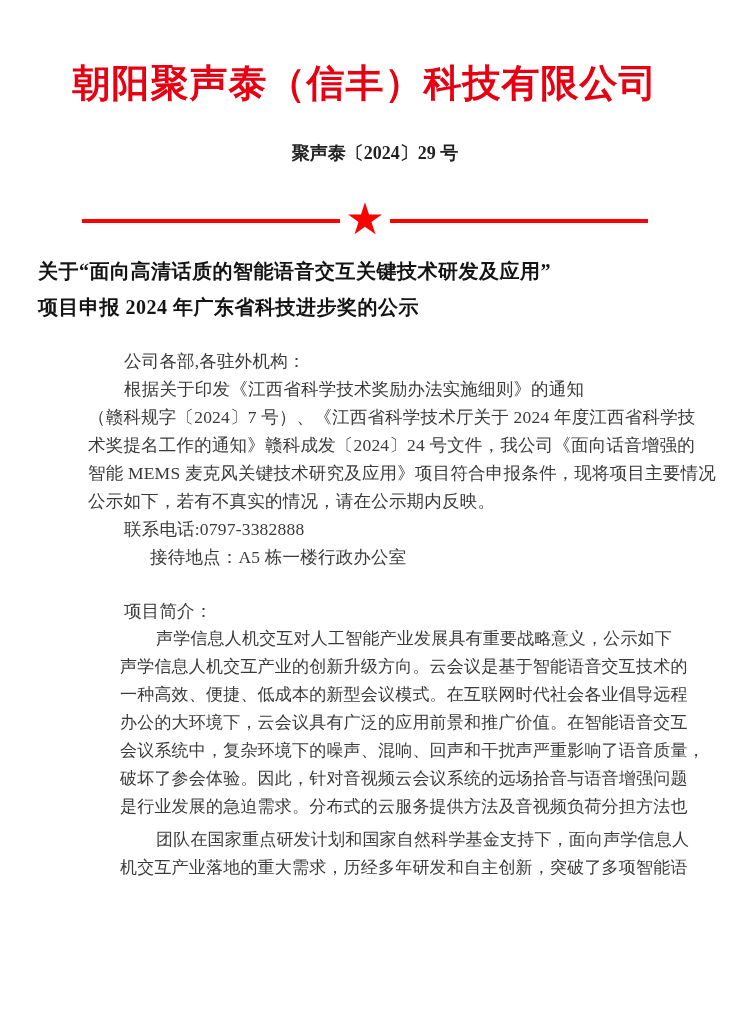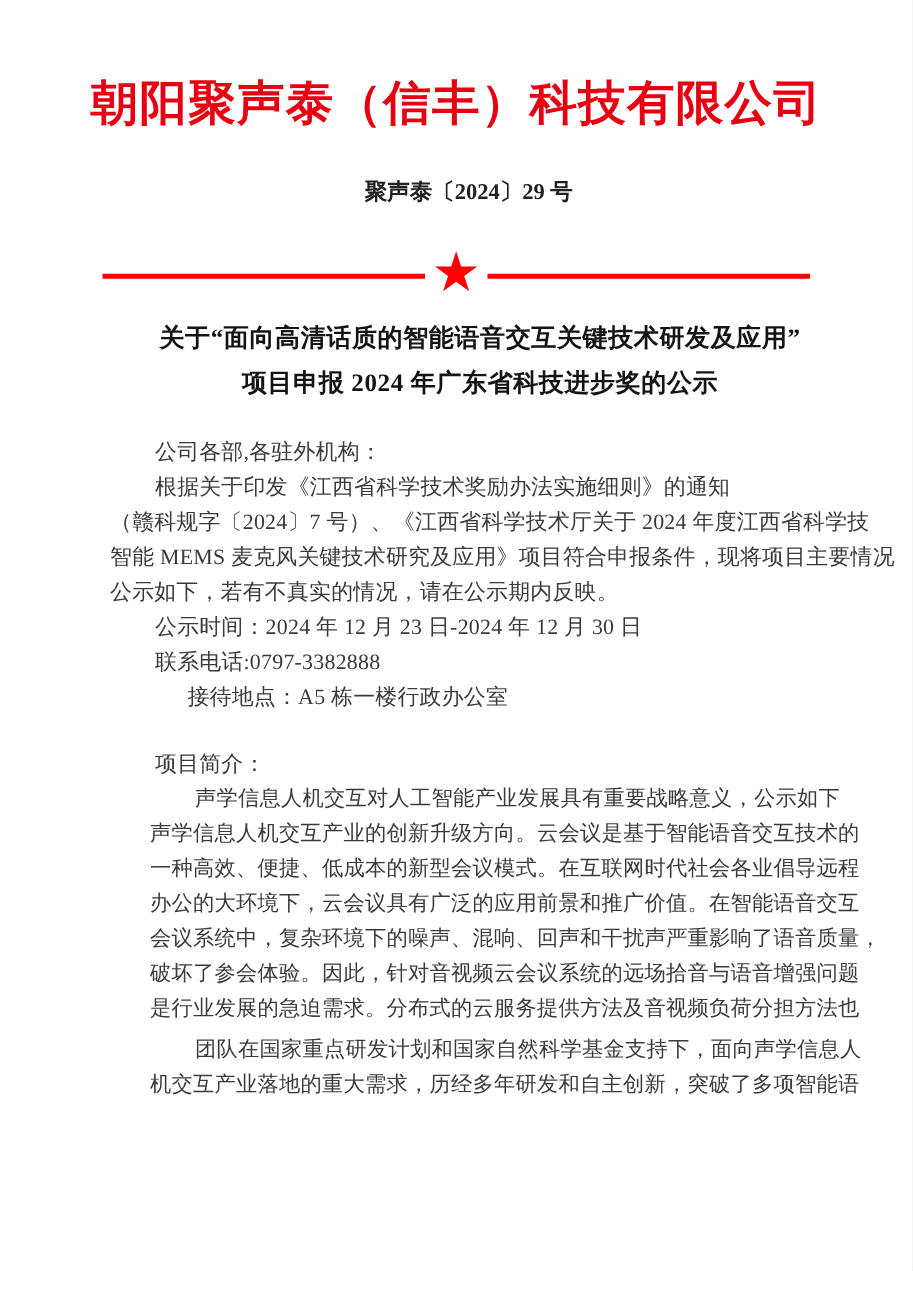--- a/index.html
+++ b/index.html
@@ -49,21 +49,20 @@
     font-family:"DejaVu Sans","Liberation Sans",sans-serif;
     color:#fe0000;
     font-size:44px;
     line-height:44px;
     margin:0 5px;
     transform:translateY(-2px);
   }
   
   .doc-title{
     margin-top:10px;
-    text-align:center;
     font-size:20px;
     font-weight:bold;
     line-height:36px;
     color:#141414;
     letter-spacing:0.5px;
     margin-left:38px;
   }
   
   .body-block-1{
     margin:22px 0 0 88px;
@@ -104,23 +103,23 @@
 
   <div class="doc-title">
     <div class="line" style="white-space:normal">关于“面向高清话质的智能语音交互关键技术研发及应用”</div>
     <div class="line" style="white-space:normal">项目申报 2024 年广东省科技进步奖的公示</div>
   </div>
 
   <div class="body-block-1">
     <div class="line indent-2">公司各部,各驻外机构：</div>
     <div class="line indent-2">根据关于印发《江西省科学技术奖励办法实施细则》的通知</div>
     <div class="line">（赣科规字〔2024〕7 号）、《江西省科学技术厅关于 2024 年度江西省科学技</div>
+    <div class="line">术奖提名工作的通知》赣科成发〔2024〕24 号文件，我公司《面向话音增强的</div>
     <div class="line">智能 MEMS 麦克风关键技术研究及应用》项目符合申报条件，现将项目主要情况</div>
     <div class="line">公示如下，若有不真实的情况，请在公示期内反映。</div>
-    <div class="line indent-2">公示时间：2024 年 12 月 23 日-2024 年 12 月 30 日</div>
     <div class="line indent-2">联系电话:0797-3382888</div>
     <div class="line indent-3">接待地点：A5 栋一楼行政办公室</div>
     <div class="section-gap"></div>
     <div class="line indent-2">项目简介：</div>
   </div>
 
   <div class="body-block-2">
     <div class="line indent-2">声学信息人机交互对人工智能产业发展具有重要战略意义，公示如下</div>
     <div class="line">声学信息人机交互产业的创新升级方向。云会议是基于智能语音交互技术的</div>
     <div class="line">一种高效、便捷、低成本的新型会议模式。在互联网时代社会各业倡导远程</div>

